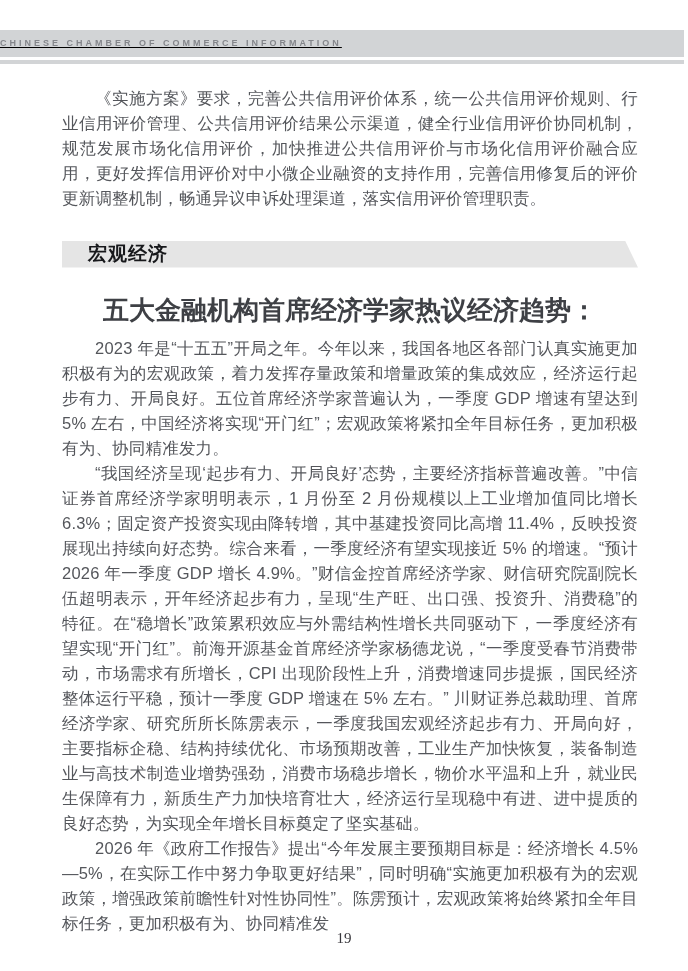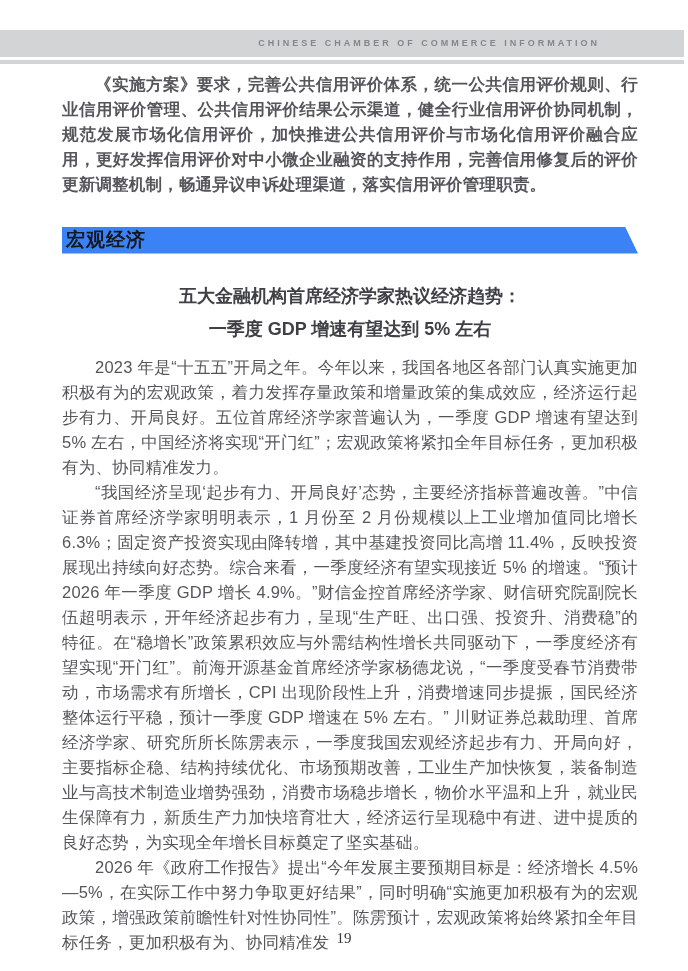--- a/index.html
+++ b/index.html
@@ -11,23 +11,24 @@
     background: #ffffff;
     overflow: hidden;
     font-family: "Liberation Sans", sans-serif;
   }
   
   .masthead {
     margin-top: 30px;
     width: 684px;
     height: 27px;
     background: #d2d4d6;
-    text-align: right;
+    text-align: left;
     box-sizing: border-box;
     padding-right: 84px;
+    text-decoration: underline;
   }
   .masthead-text {
     font-size: 9px;
     font-weight: bold;
     letter-spacing: 3px;
     line-height: 27px;
     color: #84868b;
   }
   .masthead-rule {
     margin-top: 3px;
@@ -39,44 +40,44 @@
   .content { padding: 0 50px 0 62px; }
   .body-p {
     margin: 0;
     font-size: 16.5px;
     line-height: 25px;
     color: #54565b;
     text-align: justify;
     text-indent: 2em;
     letter-spacing: 0.2px;
   }
-  .body-p.first { margin-top: 8px; font-weight: bold; }
+  .body-p.first { margin-top: 22px; }
   
   .section-bar {
     margin-top: 30px;
     height: 27px;
-    background: #3b82f6;
+    background: #e5e5e5;
     clip-path: polygon(0 0, calc(100% - 13px) 0, 100% 100%, 0 100%);
     box-sizing: border-box;
-    padding-left: 4px;
+    padding-left: 26px;
   }
   .section-label {
     font-family: "Liberation Serif", serif;
     font-weight: bold;
     font-size: 19px;
     line-height: 26px;
     color: #17181b;
     letter-spacing: 1px;
   }
   
   .article-title {
     margin: 26px 0 9px 0;
     text-align: center;
     font-weight: bold;
-    font-size: 18px;
+    font-size: 26px;
     line-height: 33px;
     color: #3e4045;
   }
   .article-title span { display: block; }
   
   .page-number {
     position: absolute;
     left: 0;
     right: 0;
     bottom: 24px;
@@ -100,21 +101,20 @@
 
     <p class="body-p first">《实施方案》要求，完善公共信用评价体系，统一公共信用评价规则、行业信用评价管理、公共信用评价结果公示渠道，健全行业信用评价协同机制，规范发展市场化信用评价，加快推进公共信用评价与市场化信用评价融合应用，更好发挥信用评价对中小微企业融资的支持作用，完善信用修复后的评价更新调整机制，畅通异议申诉处理渠道，落实信用评价管理职责。</p>
 
 
     <div class="section-bar">
       <span class="section-label">宏观经济</span>
     </div>
 
     <h1 class="article-title">
       <span>五大金融机构首席经济学家热议经济趋势：</span>
-      <span>一季度 GDP 增速有望达到 5% 左右</span>
     </h1>
 
     <p class="body-p">2023 年是“十五五”开局之年。今年以来，我国各地区各部门认真实施更加积极有为的宏观政策，着力发挥存量政策和增量政策的集成效应，经济运行起步有力、开局良好。五位首席经济学家普遍认为，一季度 GDP 增速有望达到 5% 左右，中国经济将实现“开门红”；宏观政策将紧扣全年目标任务，更加积极有为、协同精准发力。</p>
 
     <p class="body-p">“我国经济呈现‘起步有力、开局良好’态势，主要经济指标普遍改善。”中信证券首席经济学家明明表示，1 月份至 2 月份规模以上工业增加值同比增长 6.3%；固定资产投资实现由降转增，其中基建投资同比高增 11.4%，反映投资展现出持续向好态势。综合来看，一季度经济有望实现接近 5% 的增速。“预计 2026 年一季度 GDP 增长 4.9%。”财信金控首席经济学家、财信研究院副院长伍超明表示，开年经济起步有力，呈现“生产旺、出口强、投资升、消费稳”的特征。在“稳增长”政策累积效应与外需结构性增长共同驱动下，一季度经济有望实现“开门红”。前海开源基金首席经济学家杨德龙说，“一季度受春节消费带动，市场需求有所增长，CPI 出现阶段性上升，消费增速同步提振，国民经济整体运行平稳，预计一季度 GDP 增速在 5% 左右。” 川财证券总裁助理、首席经济学家、研究所所长陈雳表示，一季度我国宏观经济起步有力、开局向好，主要指标企稳、结构持续优化、市场预期改善，工业生产加快恢复，装备制造业与高技术制造业增势强劲，消费市场稳步增长，物价水平温和上升，就业民生保障有力，新质生产力加快培育壮大，经济运行呈现稳中有进、进中提质的良好态势，为实现全年增长目标奠定了坚实基础。</p>
 
     <p class="body-p">2026 年《政府工作报告》提出“今年发展主要预期目标是：经济增长 4.5%—5%，在实际工作中努力争取更好结果”，同时明确“实施更加积极有为的宏观政策，增强政策前瞻性针对性协同性”。陈雳预计，宏观政策将始终紧扣全年目标任务，更加积极有为、协同精准发</p>
 
   </div>
 

